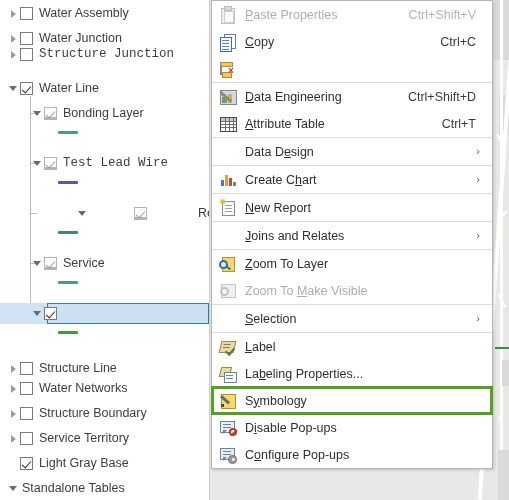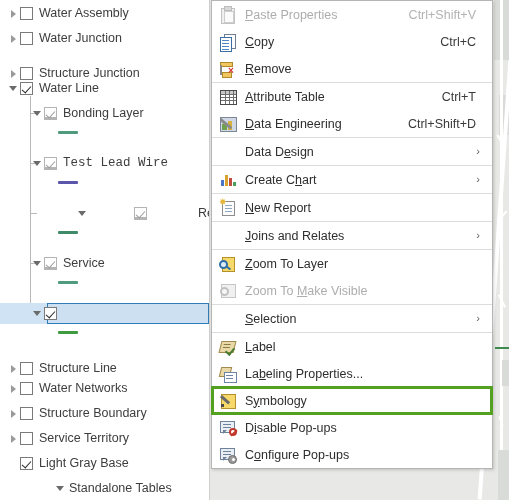--- a/index.html
+++ b/index.html
@@ -406,21 +406,21 @@
         <div class="exp collapsed"></div>
         <div class="cb"></div>
         <span class="label">Water Assembly</span>
       </div>
       <div class="tree-row" style="top: 28px;">
         <div style="width: 8px; flex: 0 0 8px; height: 21px;"></div>
         <div class="exp collapsed"></div>
         <div class="cb"></div>
         <span class="label">Water Junction</span>
       </div>
-      <div class="tree-row" style="top: 63px;">
+      <div class="tree-row" style="top: 44px; font-family: Liberation Mono, monospace;">
         <div style="width: 8px; flex: 0 0 8px; height: 21px;"></div>
         <div class="exp collapsed"></div>
         <div class="cb"></div>
         <span class="label">Structure Junction</span>
       </div>
       <div class="tree-row" style="top: 78px;">
         <div style="width: 8px; flex: 0 0 8px; height: 21px;"></div>
         <div class="exp expanded"></div>
         <div class="cb checked"></div>
         <span class="label">Water Line</span>
@@ -484,21 +484,21 @@
         <div class="exp collapsed"></div>
         <div class="cb"></div>
         <span class="label">Service Territory</span>
       </div>
       <div class="tree-row" style="top: 453px;">
         <div style="width: 8px; flex: 0 0 8px; height: 21px;"></div>
         <div class="exp none"></div>
         <div class="cb checked"></div>
         <span class="label">Light Gray Base</span>
       </div>
-      <div class="tree-row" style="top: 478px; padding-left: 47px;">
+      <div class="tree-row" style="top: 478px;">
         <div style="width: 8px; flex: 0 0 8px; height: 21px;"></div>
         <div class="exp expanded"></div>
         <div style="width: 2px; flex: 0 0 2px;"></div>
         <span class="label">Standalone Tables</span>
       </div>
     </div>
 </div>
 
 <div id="ctxmenu">
     <div class="mi disabled">
@@ -529,53 +529,52 @@
     </div>
     <div class="mi">
       <div class="mi-ico">
         <div class="ic">
           <div class="ic-remove-t"></div>
           <div class="ic-remove-v"></div>
           <div class="ic-remove-b"></div>
           <div class="ic-remove-x">×</div>
         </div>
       </div>
-      <span class="mi-text"><u>R</u>emove</span>
     </div>
     <div class="sep"></div>
+    <div class="mi">
+      <div class="mi-ico">
+        <div class="ic">
+          <div class="ic-de">
+            <div class="g1"></div>
+            <div class="g2"></div>
+            <div class="pencil"></div>
+          </div>
+        </div>
+      </div>
+      <span class="mi-text"><u>D</u>ata Engineering</span>
+      <span class="mi-key">Ctrl+Shift+D</span>
+    </div>
     <div class="mi">
       <div class="mi-ico">
         <div class="ic">
           <div class="ic-table">
             <div class="hdr"></div>
             <div class="r" style="top:3px"></div>
             <div class="r" style="top:6px"></div>
             <div class="r" style="top:9px"></div>
             <div class="c" style="left:4px"></div>
             <div class="c" style="left:8px"></div>
             <div class="c" style="left:12px"></div>
           </div>
         </div>
       </div>
       <span class="mi-text"><u>A</u>ttribute Table</span>
       <span class="mi-key">Ctrl+T</span>
     </div>
-    <div class="mi">
-      <div class="mi-ico">
-        <div class="ic">
-          <div class="ic-de">
-            <div class="g1"></div>
-            <div class="g2"></div>
-            <div class="pencil"></div>
-          </div>
-        </div>
-      </div>
-      <span class="mi-text"><u>D</u>ata Engineering</span>
-      <span class="mi-key">Ctrl+Shift+D</span>
-    </div>
     <div class="sep"></div>
     <div class="mi">
       <div class="mi-ico"></div>
       <span class="mi-text">Data D<u>e</u>sign</span>
       <span class="mi-arrow">›</span>
     </div>
     <div class="sep"></div>
     <div class="mi">
       <div class="mi-ico">
         <div class="ic">

